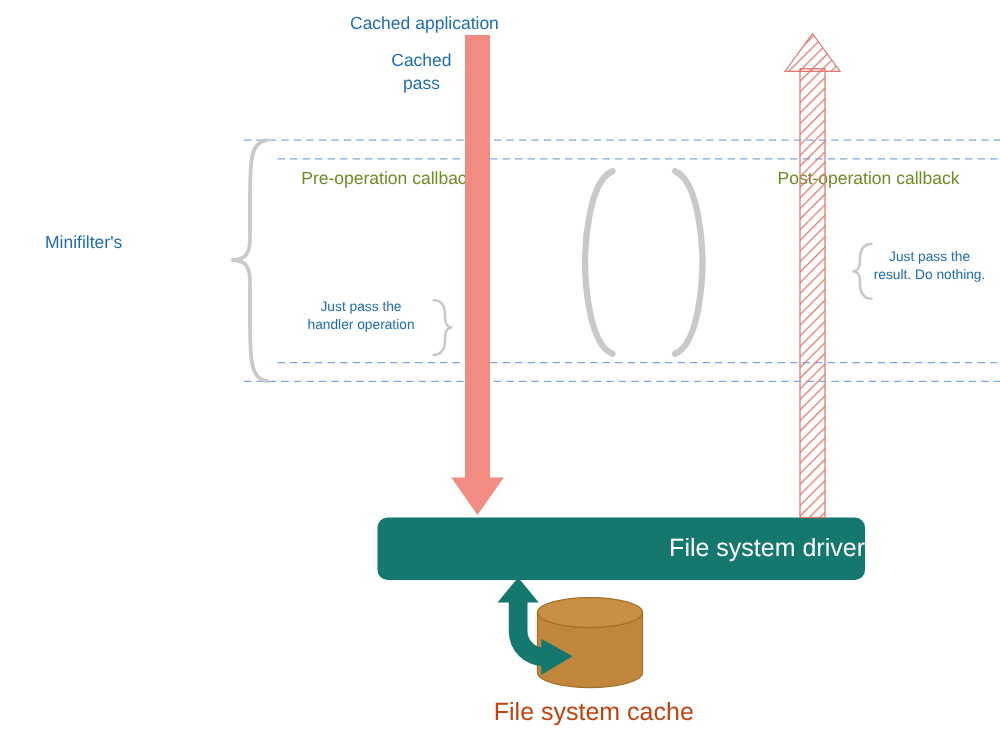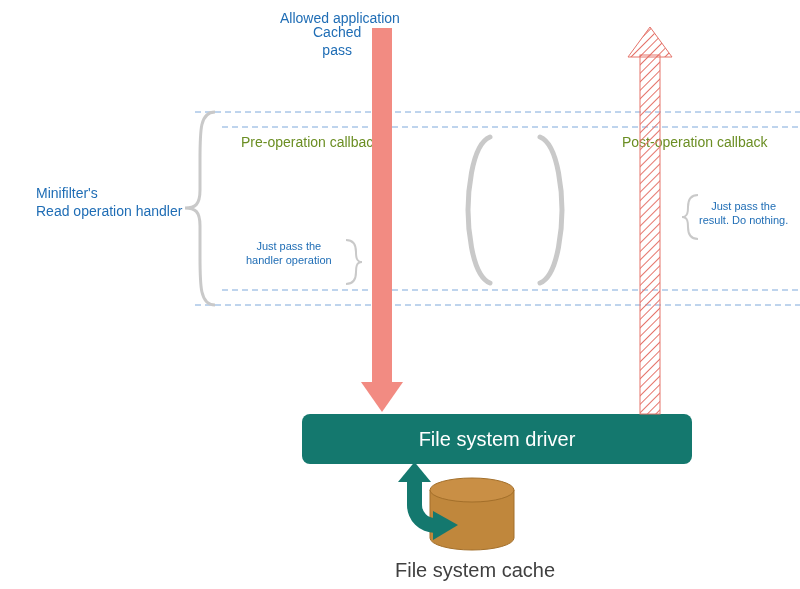--- a/index.html
+++ b/index.html
@@ -6,53 +6,52 @@
   body{
     width:800px;height:589px;
     background:#ffffff;
     font-family:"Segoe UI",Arial,sans-serif;
     position:relative;
     overflow:hidden;
   }
   .lbl{position:absolute;line-height:1.25;}
   .blue{color:#1f6db5;}
   .olive{color:#6b8e23;}
-  .teal{color:#404040;}
+  .teal{color:#c2410c;}
   .small{font-size:11px;}
   .med{font-size:14px;}
   .big{font-size:20px;}
   svg{position:absolute;left:0;top:0;}
 </style>
 </head>
 <body>
 
-<div class="lbl blue med" style="left:280px;top:10px;">Allowed application</div>
-<div class="lbl blue med" style="left:313px;top:24px;text-align:center;">
+<div class="lbl blue med" style="left:280px;top:10px;">Cached application</div>
+<div class="lbl blue med" style="left:313px;top:40px;text-align:center;">
   <span>Cached</span><br>
   <span>pass</span>
 </div>
 
-<div class="lbl blue med" style="left:36px;top:185px;text-align:left;">
+<div class="lbl blue med" style="left:36px;top:185px;text-align:right;">
   <span>Minifilter's</span><br>
-  <span>Read operation handler</span>
 </div>
 
 <div class="lbl olive med" style="left:241px;top:134px;">Pre-operation callback</div>
 <div class="lbl olive med" style="left:622px;top:134px;">Post-operation callback</div>
 
 <div class="lbl blue small" style="left:246px;top:240px;text-align:center;">
   <span>Just pass the</span><br>
   <span>handler operation</span>
 </div>
 <div class="lbl blue small" style="left:699px;top:200px;text-align:center;">
   <span>Just pass the</span><br>
   <span>result. Do nothing.</span>
 </div>
 
-<div class="lbl" style="left:302px;top:414px;width:390px;height:50px;background:#14786e;border-radius:8px;display:flex;align-items:center;justify-content:center;">
+<div class="lbl" style="left:302px;top:414px;width:390px;height:50px;background:#14786e;border-radius:8px;display:flex;align-items:center;justify-content:flex-end;">
   <span class="big" style="color:#fff;">File system driver</span>
 </div>
 
 <div class="lbl teal big" style="left:395px;top:558px;">File system cache</div>
 
 <svg width="800" height="589">
   <defs>
     <pattern id="hatch" patternUnits="userSpaceOnUse" width="6" height="6" patternTransform="rotate(45)">
       <line x1="0" y1="0" x2="0" y2="6" stroke="#e5746b" stroke-width="2"></line>
     </pattern>

